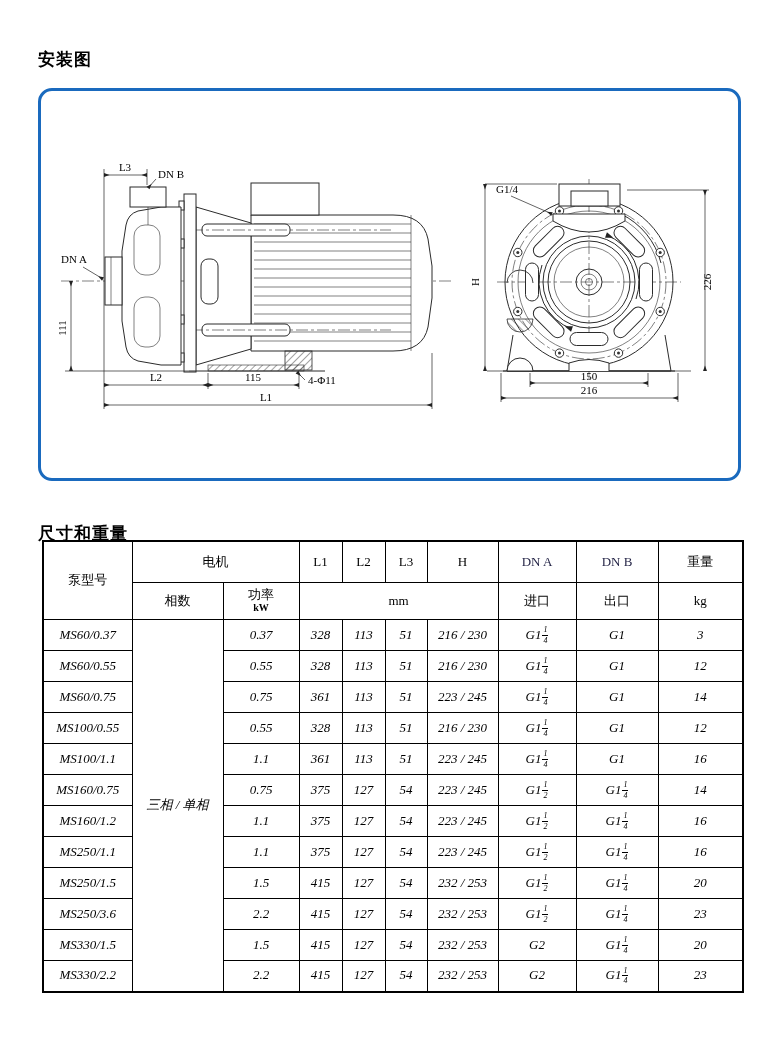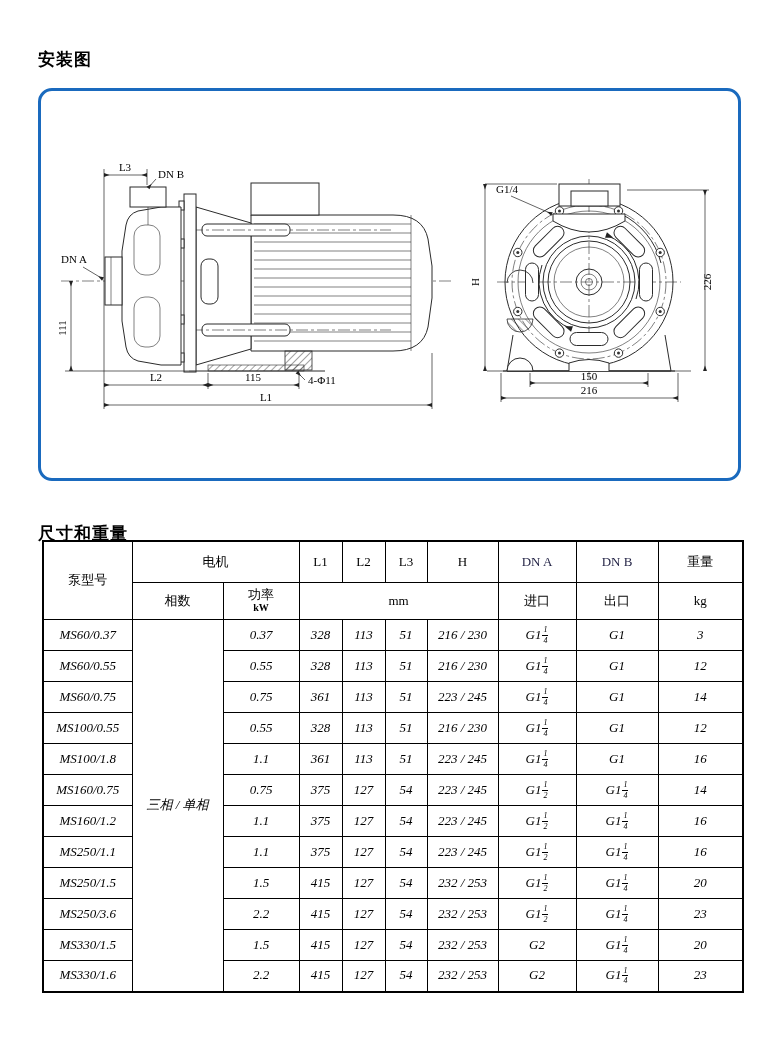--- a/index.html
+++ b/index.html
@@ -297,21 +297,21 @@
           <td>0.55</td>
           <td>328</td>
           <td>113</td>
           <td>51</td>
           <td>216 / 230</td>
           <td><span>G1<span class="frac"><span class="fn">1</span><span class="fd">4</span></span></span></td>
           <td><span>G1</span></td>
           <td>12</td>
         </tr>
         <tr>
-          <td>MS100/1.8</td>
+          <td>MS100/1.1</td>
           <td>1.1</td>
           <td>361</td>
           <td>113</td>
           <td>51</td>
           <td>223 / 245</td>
           <td><span>G1<span class="frac"><span class="fn">1</span><span class="fd">4</span></span></span></td>
           <td><span>G1</span></td>
           <td>16</td>
         </tr>
         <tr>
@@ -374,21 +374,21 @@
           <td>1.5</td>
           <td>415</td>
           <td>127</td>
           <td>54</td>
           <td>232 / 253</td>
           <td><span>G2</span></td>
           <td><span>G1<span class="frac"><span class="fn">1</span><span class="fd">4</span></span></span></td>
           <td>20</td>
         </tr>
         <tr>
-          <td>MS330/1.6</td>
+          <td>MS330/2.2</td>
           <td>2.2</td>
           <td>415</td>
           <td>127</td>
           <td>54</td>
           <td>232 / 253</td>
           <td><span>G2</span></td>
           <td><span>G1<span class="frac"><span class="fn">1</span><span class="fd">4</span></span></span></td>
           <td>23</td>
         </tr>
       </tbody>

